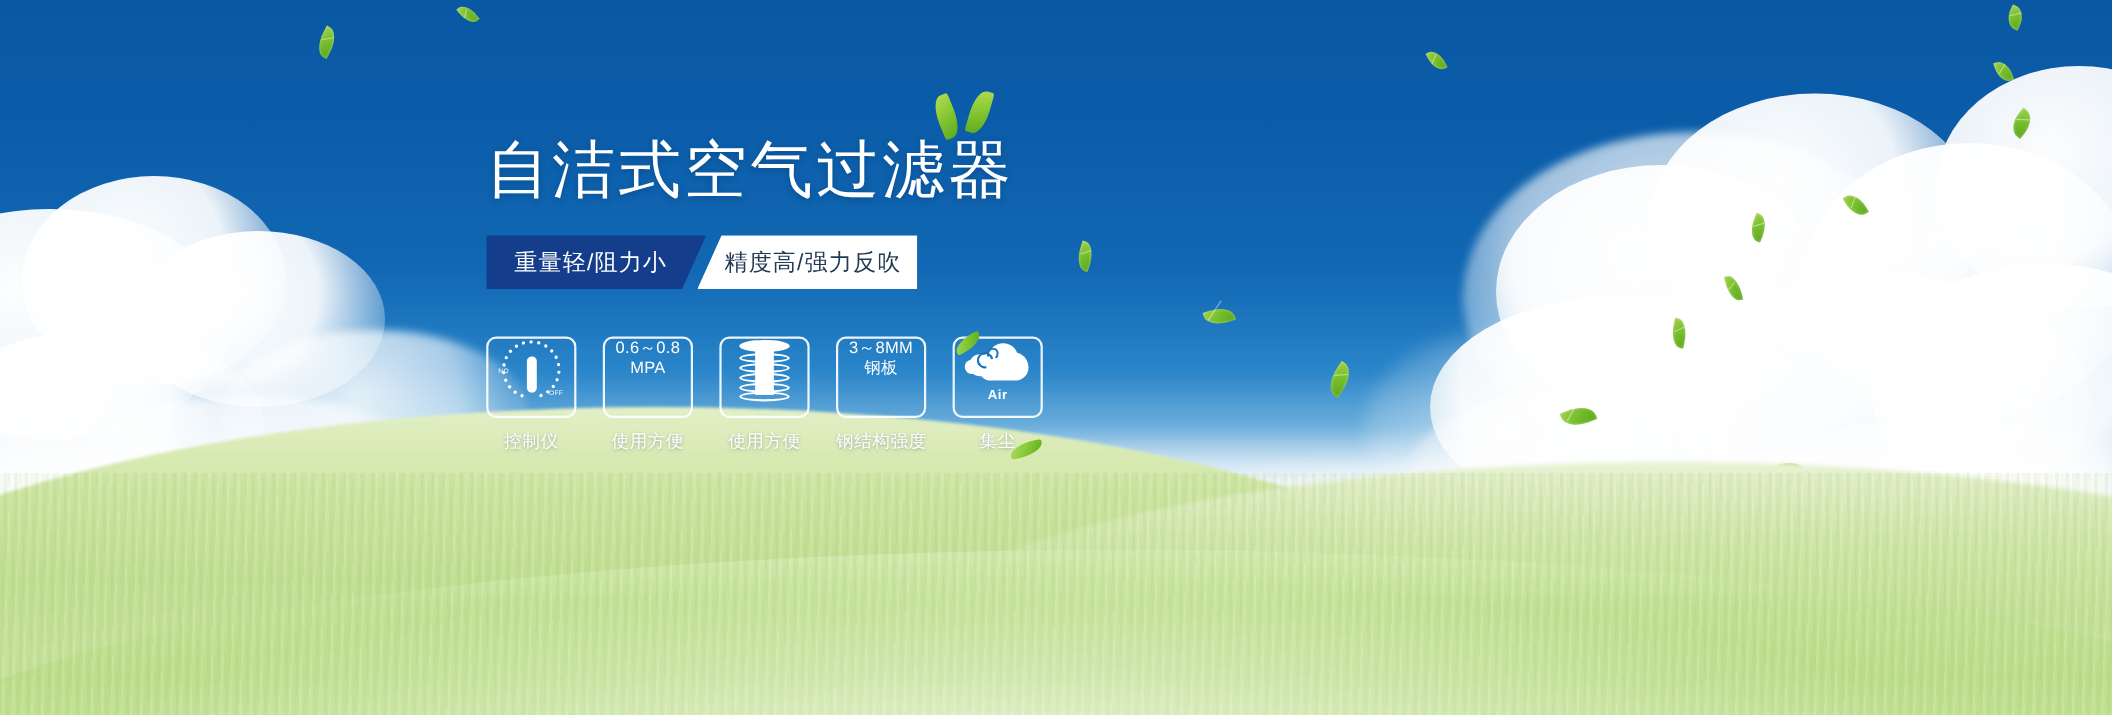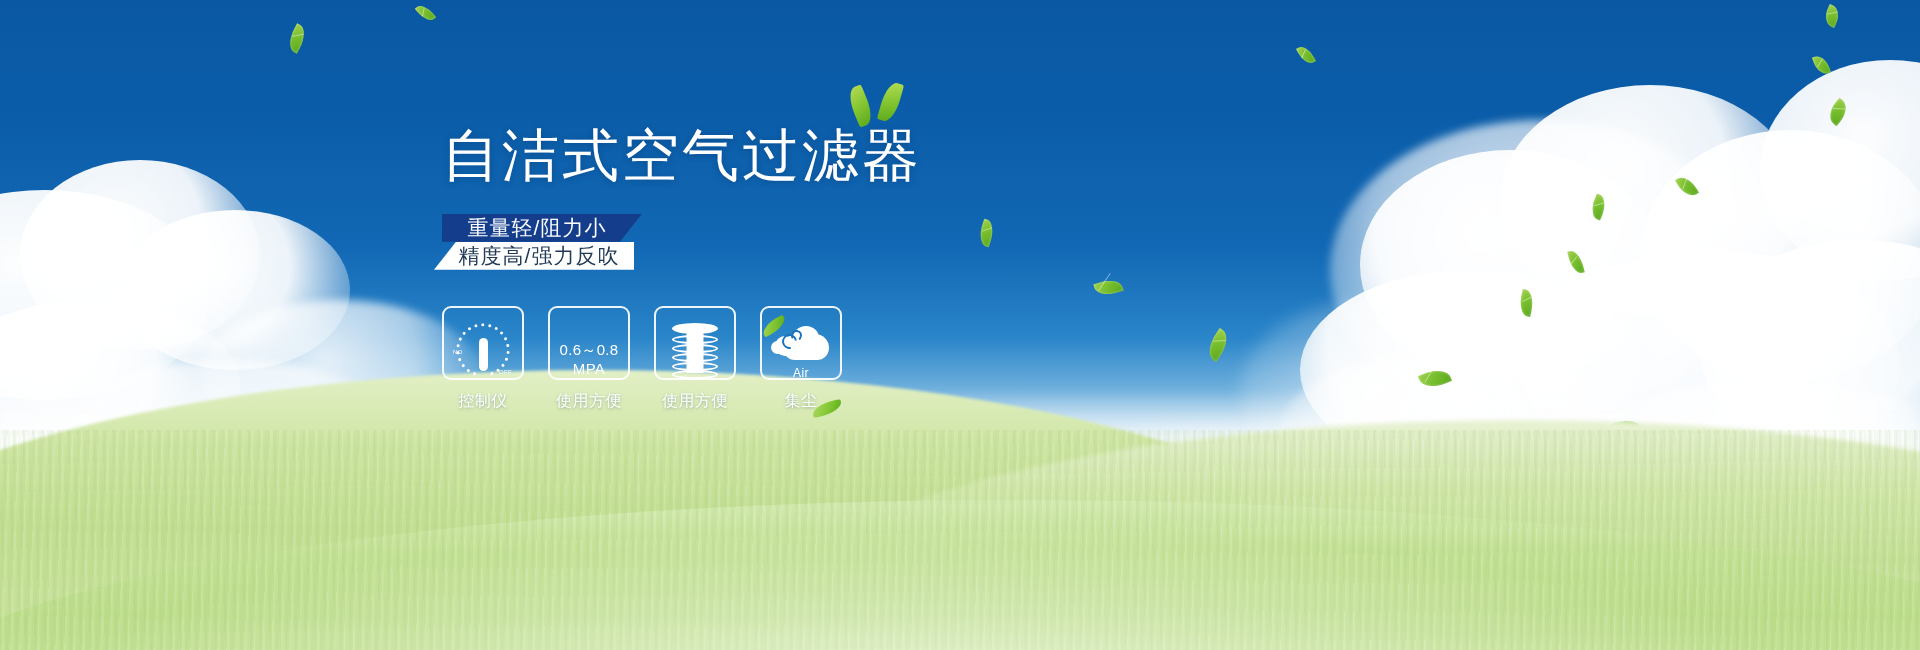--- a/index.html
+++ b/index.html
@@ -128,21 +128,20 @@
   .title-leaves .tl.a{ left:6px; top:6px; transform:rotate(-22deg); }
   .title-leaves .tl.b{ left:36px; top:2px; transform:rotate(16deg); }
 
   
   .ribbon{
     position:relative;
     margin-top:26px;
     height:49px;
     width:392px;
     display:flex;
-    flex-direction:column;
   }
   .ribbon .half{
     display:flex; align-items:center; justify-content:center;
     font-size:21px; letter-spacing:1px; white-space:nowrap;
   }
   .ribbon .left{
     width:200px;
     background:#143d8c;
     color:#ffffff;
     clip-path:polygon(0 0, 100% 0, calc(100% - 22px) 100%, 0 100%);
@@ -160,21 +159,21 @@
   .features{
     margin-top:43px;
     display:flex;
     gap:24px;
   }
   .feature{ width:82px; text-align:center; }
   .feature .box{
     width:82px; height:74px;
     border:2px solid rgba(255,255,255,.92);
     border-radius:9px;
-    display:flex; align-items:flex-end; justify-content:center;
+    display:flex; align-items:flex-start; justify-content:center;
     position:relative; overflow:visible;
   }
   .feature .cap{
     margin-top:11px;
     font-size:16px; color:#ffffff; letter-spacing:.5px;
     white-space:nowrap;
     text-shadow:0 1px 3px rgba(0,40,90,.35);
   }
   .feature .txt{
     color:#fff; font-size:15px; line-height:1.22; text-align:center;
@@ -207,21 +206,21 @@
   .stack .core{
     position:absolute; left:50%; transform:translateX(-50%);
     top:5px; width:17px; height:46px; background:#fff;
   }
   .stack .top{
     position:absolute; left:50%; transform:translateX(-50%);
     top:1px; width:46px; height:11px; border-radius:50%; background:#fff;
   }
 
   
-  .aircloud{ position:relative; width:64px; height:56px; }
+  .aircloud{ position:relative; width:64px; height:56px;font-weight:bold; }
   .aircloud .c1{
     position:absolute; left:14px; top:12px; width:46px; height:26px;
     background:#fff; border-radius:14px 14px 12px 12px;
   }
   .aircloud .c2{
     position:absolute; left:24px; top:4px; width:26px; height:24px;
     background:#fff; border-radius:50%;
   }
   .aircloud .c3{
     position:absolute; left:6px; top:14px; width:20px; height:20px;
@@ -385,20 +384,29 @@
             <div class="disc" style="top:13px;"></div>
             <div class="disc" style="top:22px;"></div>
             <div class="disc" style="top:31px;"></div>
             <div class="disc" style="top:40px;"></div>
             <div class="disc" style="top:48px;"></div>
           </div>
         </div>
         <div class="cap">使用方便</div>
       </div>
 
+      <div class="feature">
+        <div class="box">
+          <div class="txt">
+            <div>3～8MM</div>
+            <div>钢板</div>
+          </div>
+        </div>
+        <div class="cap">钢结构强度</div>
+      </div>
 
       <div class="feature" style="position:relative;">
         <div class="box">
           <div class="aircloud">
             <i class="gleaf one"></i>
             <div class="c1"></div>
             <div class="c2"></div>
             <div class="c3"></div>
             <div class="c4"></div>
             <div class="swirl"></div>

